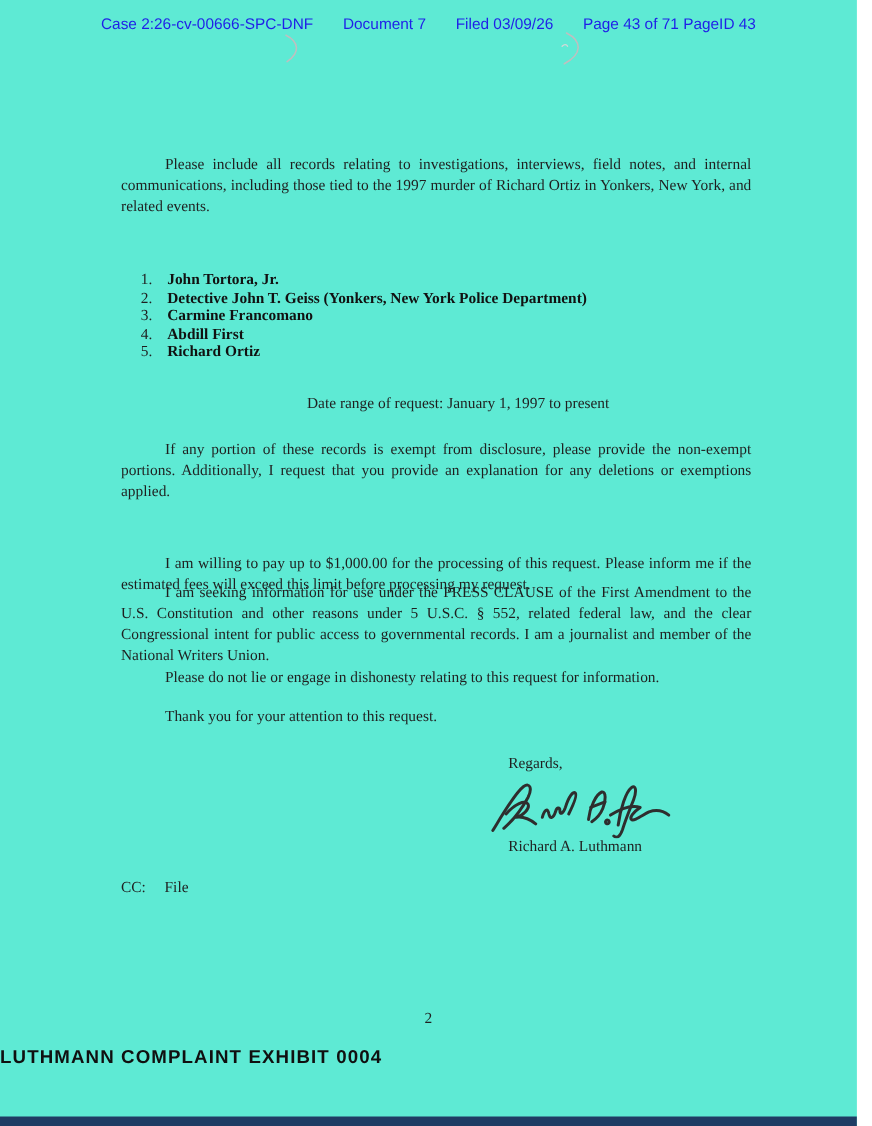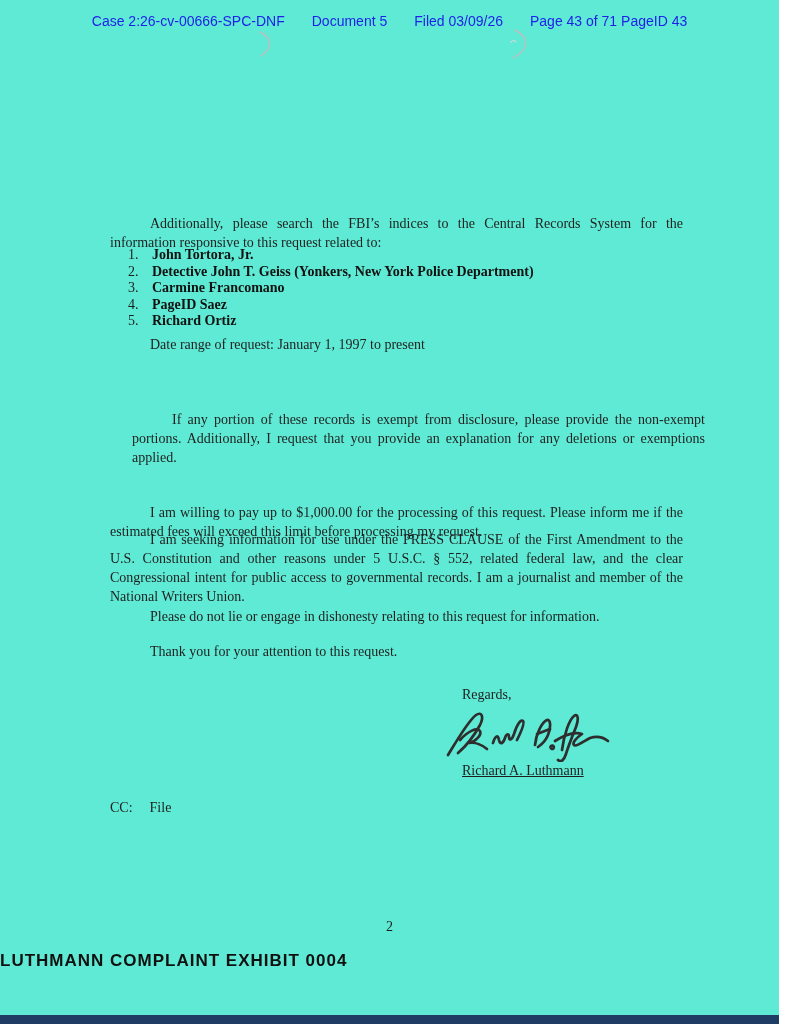--- a/index.html
+++ b/index.html
@@ -23,82 +23,82 @@
   }
   .line{position:absolute;left:110px;width:573px;font-size:14px;line-height:19px;text-indent:40px;}
   
   .subjects{position:absolute;left:128px;top:247px;font-size:14px;line-height:16.6px;}
   .subject-row{display:flex;}
   .subject-num{width:24px;flex:0 0 24px;}
   .subject-name{font-weight:bold;color:#111;}
   
   .regards{position:absolute;left:462px;top:687px;font-size:14px;}
   .sig-svg{position:absolute;left:443px;top:702px;}
-  .signer{position:absolute;left:462px;top:763px;font-size:14px;text-decoration:underline;}
+  .signer{position:absolute;left:462px;top:763px;font-size:14px;}
   
   .cc-line{position:absolute;left:110px;top:800px;font-size:14px;}
   .cc-value{margin-left:17px;font-family:Liberation Serif, serif;}
   
   .page-number{position:absolute;top:919px;left:0;right:0;text-align:center;font-size:14px;}
   .exhibit{
     position:absolute;top:951px;left:0;right:0;
     font-family:"Liberation Sans", sans-serif;font-weight:700;
     font-size:17px;letter-spacing:1px;color:#101010;
   }
   .bottom-bar{position:absolute;left:0;right:0;bottom:0;height:9px;background:#1e3c64;}
 </style>
 </head>
 <body>
 
 <div class="page">
 
   <div class="court-header">
     <span>Case 2:26-cv-00666-SPC-DNF</span>
-    <span>Document 5</span>
+    <span>Document 7</span>
     <span>Filed 03/09/26</span>
     <span>Page 43 of 71 PageID 43</span>
   </div>
 
   <svg class="artifact" style="left:256px;top:30px;" width="24" height="28" viewBox="0 0 24 28">
     <path d="M4,2 C16,8 17,18 5,26" fill="none" stroke="#bfbfbf" stroke-width="1.4" stroke-linecap="round"></path>
   </svg>
   <svg class="artifact" style="left:509px;top:28px;" width="28" height="32" viewBox="0 0 28 32">
     <path d="M6,2 C20,9 21,21 4,30" fill="none" stroke="#bfbfbf" stroke-width="1.4" stroke-linecap="round"></path>
     <path d="M2,14 C4,12 6,12 7,14" fill="none" stroke="#d8d8d8" stroke-width="1.2" stroke-linecap="round"></path>
   </svg>
 
+  <p class="para" style="top:127px;">Please include all records relating to investigations, interviews, field notes, and internal communications, including those tied to the 1997 murder of Richard Ortiz in Yonkers, New York, and related events.</p>
 
-  <p class="para" style="top:200px;">Additionally, please search the FBI’s indices to the Central Records System for the information responsive to this request related to:</p>
 
   <div class="subjects">
     <div class="subject-row">
       <span class="subject-num">1.</span>
       <span class="subject-name">John Tortora, Jr.</span>
     </div>
     <div class="subject-row">
       <span class="subject-num">2.</span>
       <span class="subject-name">Detective John T. Geiss (Yonkers, New York Police Department)</span>
     </div>
     <div class="subject-row">
       <span class="subject-num">3.</span>
       <span class="subject-name">Carmine Francomano</span>
     </div>
     <div class="subject-row">
       <span class="subject-num">4.</span>
-      <span class="subject-name">PageID Saez</span>
+      <span class="subject-name">Abdill First</span>
     </div>
     <div class="subject-row">
       <span class="subject-num">5.</span>
       <span class="subject-name">Richard Ortiz</span>
     </div>
   </div>
 
-  <div class="line" style="top:335px;">Date range of request: January 1, 1997 to present</div>
+  <div class="line" style="top:358px;text-align:center;">Date range of request: January 1, 1997 to present</div>
 
-  <p class="para" style="top:396px;margin-left:22px;">If any portion of these records is exempt from disclosure, please provide the non-exempt portions. Additionally, I request that you provide an explanation for any deletions or exemptions applied.</p>
+  <p class="para" style="top:386px;">If any portion of these records is exempt from disclosure, please provide the non-exempt portions. Additionally, I request that you provide an explanation for any deletions or exemptions applied.</p>
 
   <p class="para" style="top:456px;margin-top:47px;">I am willing to pay up to $1,000.00 for the processing of this request. Please inform me if the estimated fees will exceed this limit before processing my request.</p>
 
   <p class="para" style="top:516px;">I am seeking information for use under the PRESS CLAUSE of the First Amendment to the U.S. Constitution and other reasons under 5 U.S.C. § 552, related federal law, and the clear Congressional intent for public access to governmental records. I am a journalist and member of the National Writers Union.</p>
 
   <div class="line" style="top:642px;">Thank you for your attention to this request.</div>
 
   <div class="line" style="top:607px;">Please do not lie or engage in dishonesty relating to this request for information.</div>
 
   <div class="regards">Regards,</div>

